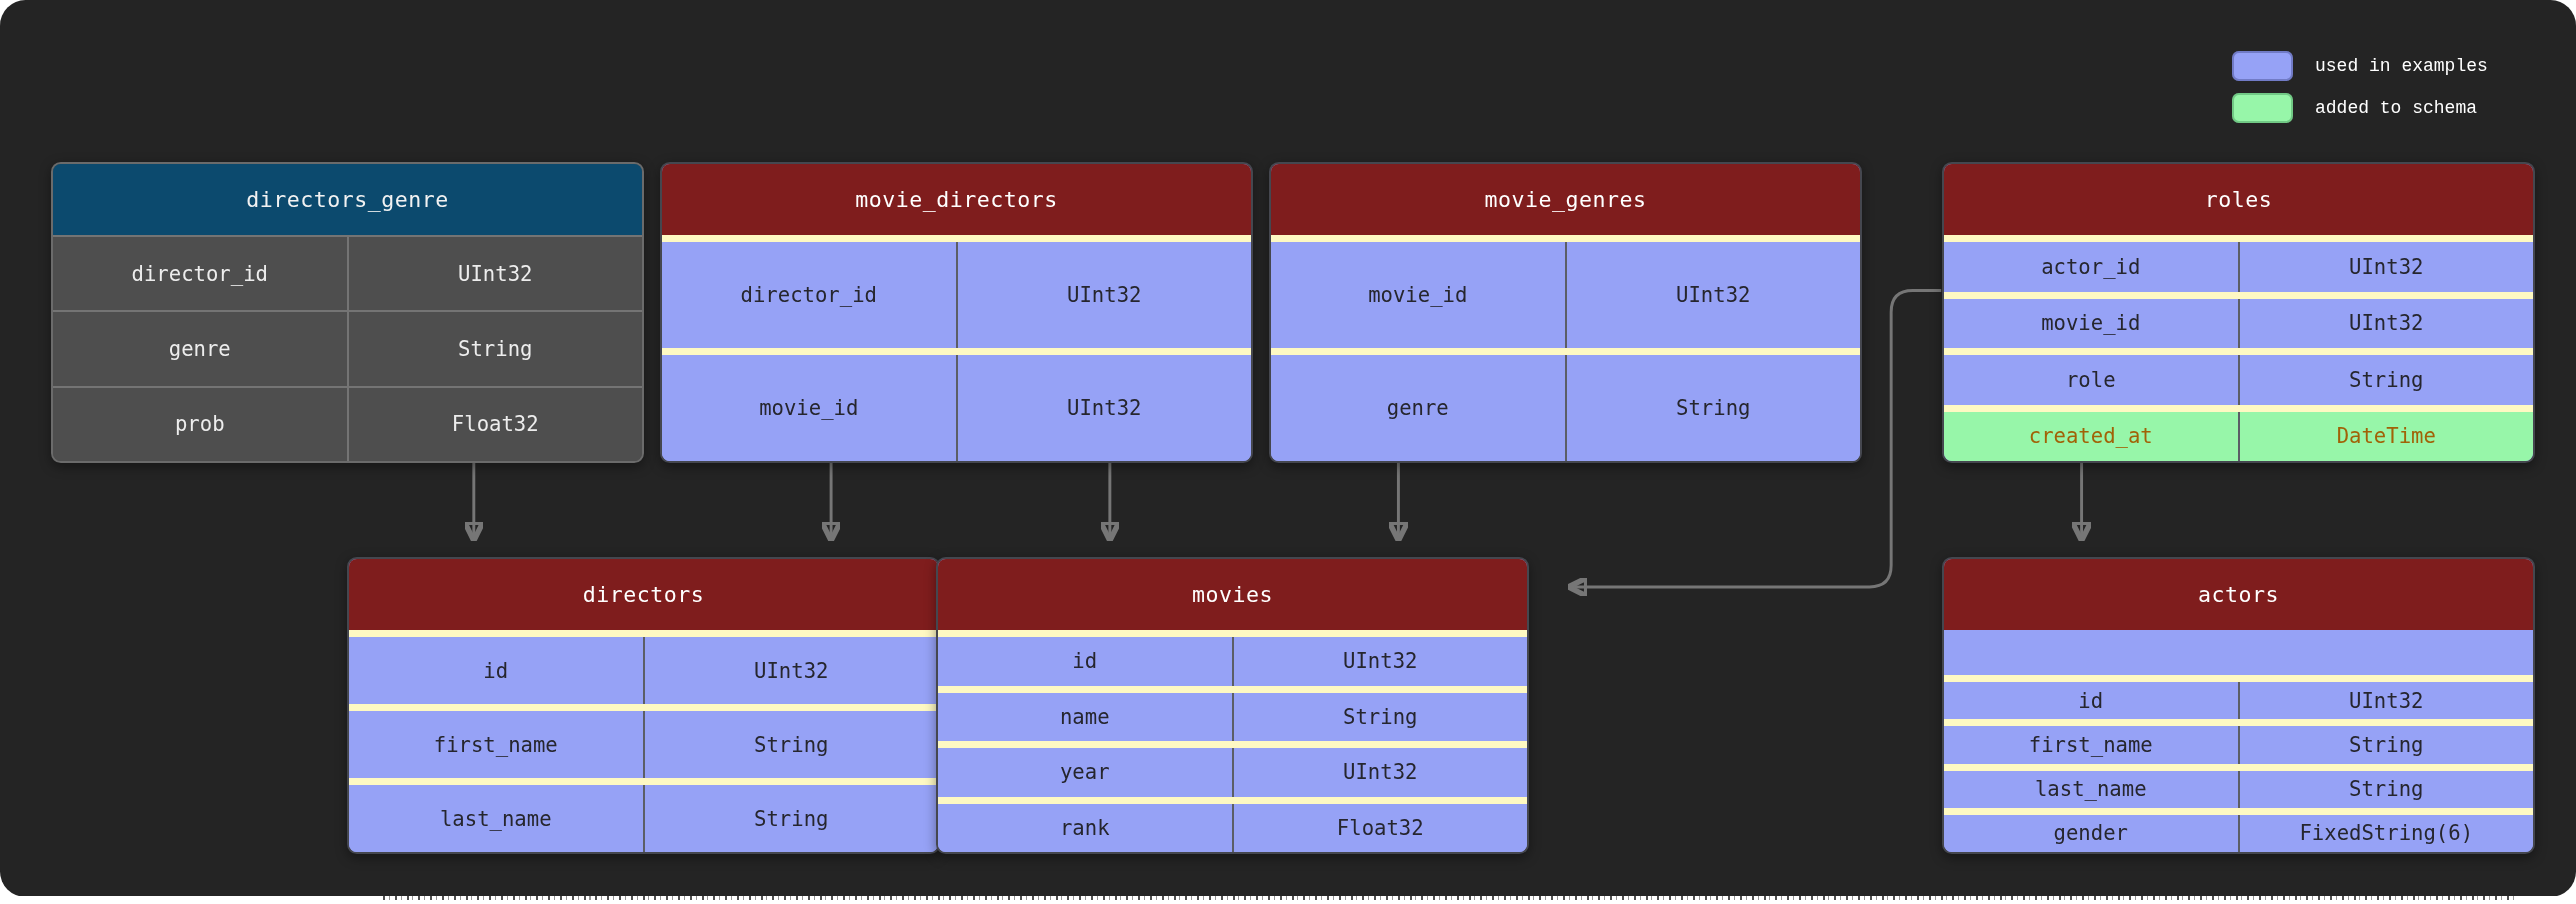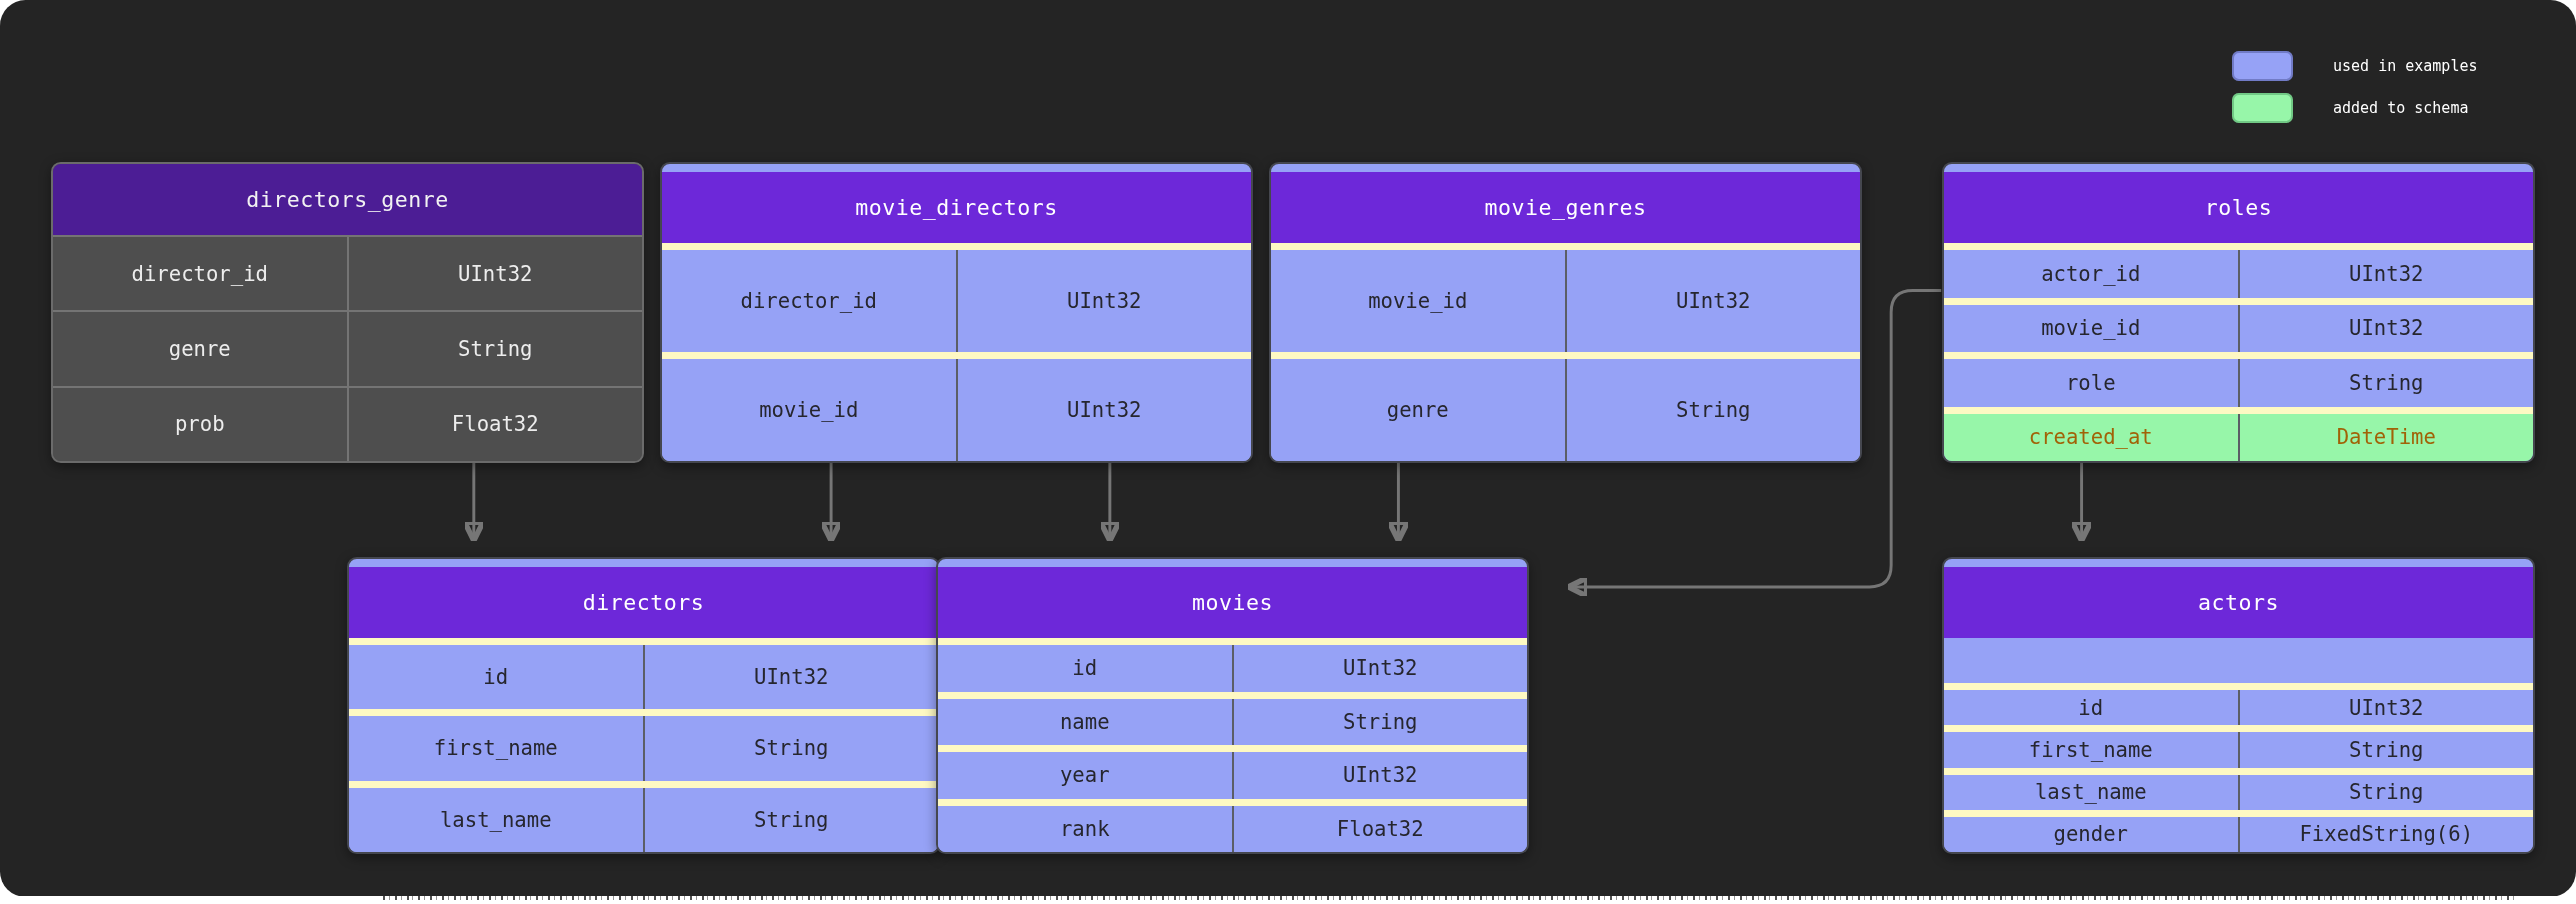--- a/index.html
+++ b/index.html
@@ -23,47 +23,47 @@
     position:absolute;display:flex;flex-direction:column;
     border-radius:9.8px;overflow:hidden;
     box-shadow:0 3.9px 11.8px rgba(0,0,0,.38);
   }
   .thead{flex:0 0 71px;display:flex;align-items:center;justify-content:center;font-size:21.6px;letter-spacing:0.5px;}
   .tbody{flex:1;display:flex;flex-direction:column;}
   .row{flex:1;display:flex;}
   .cell{flex:1;display:flex;align-items:center;justify-content:center;font-size:20.6px;}
 
   .table.example{border:2px solid #45474f;background:#96a2f6;}
-  .table.example .thead{background:#6d28d9;color:#ffffff;margin-top:8px;}
+  .table.example .thead{background:#7f1d1d;color:#ffffff;}
   .table.example .row{background:#96a2f6;color:#26262e;border-top:7px solid #fef9c3;}
   .table.example .cell.type{border-left:2px solid #5b5e66;}
 
   .table.muted{border:2px solid #6b6b6b;background:#4e4e4e;}
-  .table.muted .thead{background:#4c1d95;color:#f2f2f2;}
+  .table.muted .thead{background:#0c4a6e;color:#f2f2f2;}
   .table.muted .row{background:#4e4e4e;color:#ededed;border-top:2px solid #747474;}
   .table.muted .cell.type{border-left:2px solid #747474;}
 
   .table.example .row.added{background:#97f6a9;color:#a16207;}
 
   
   #t-directors_genre{left:51px;top:162px;width:589px;height:297px;}
   #t-movie_directors{left:660px;top:162px;width:589px;height:297px;}
   #t-movie_genres{left:1269px;top:162px;width:589px;height:297px;}
   #t-roles{left:1942px;top:162px;width:589px;height:297px;text-align:center;}
   #t-directors{left:347px;top:557px;width:589px;height:293px;}
   #t-movies{left:936px;top:557px;width:589px;height:293px;}
   #t-actors{left:1942px;top:557px;width:589px;height:293px;gap:45px;}
 
   
   .legend{position:absolute;left:2232px;top:51px;display:flex;flex-direction:column;gap:12.8px;}
   .legend-row{display:flex;align-items:center;height:29.5px;}
   .swatch{width:61px;height:29.5px;border-radius:6.9px;flex:0 0 auto;}
   .swatch.blue{background:#96a2f6;box-shadow:inset 0 0 0 2px rgba(45,52,110,.35);}
   .swatch.green{background:#97f6a9;box-shadow:inset 0 0 0 2px rgba(28,95,50,.3);}
-  .legend-label{margin-left:40px;color:#ffffff;font-size:15px;white-space:nowrap;}
+  .legend-label{margin-left:22px;color:#ffffff;font-size:18px;white-space:nowrap;font-family:Liberation Mono, monospace;}
 
   
   svg.arrows{position:absolute;left:0;top:0;pointer-events:none;}
   svg.arrows path{stroke:#767676;stroke-width:3;fill:none;}
 </style>
 </head>
 <body>
 
 <div class="panel">
 

